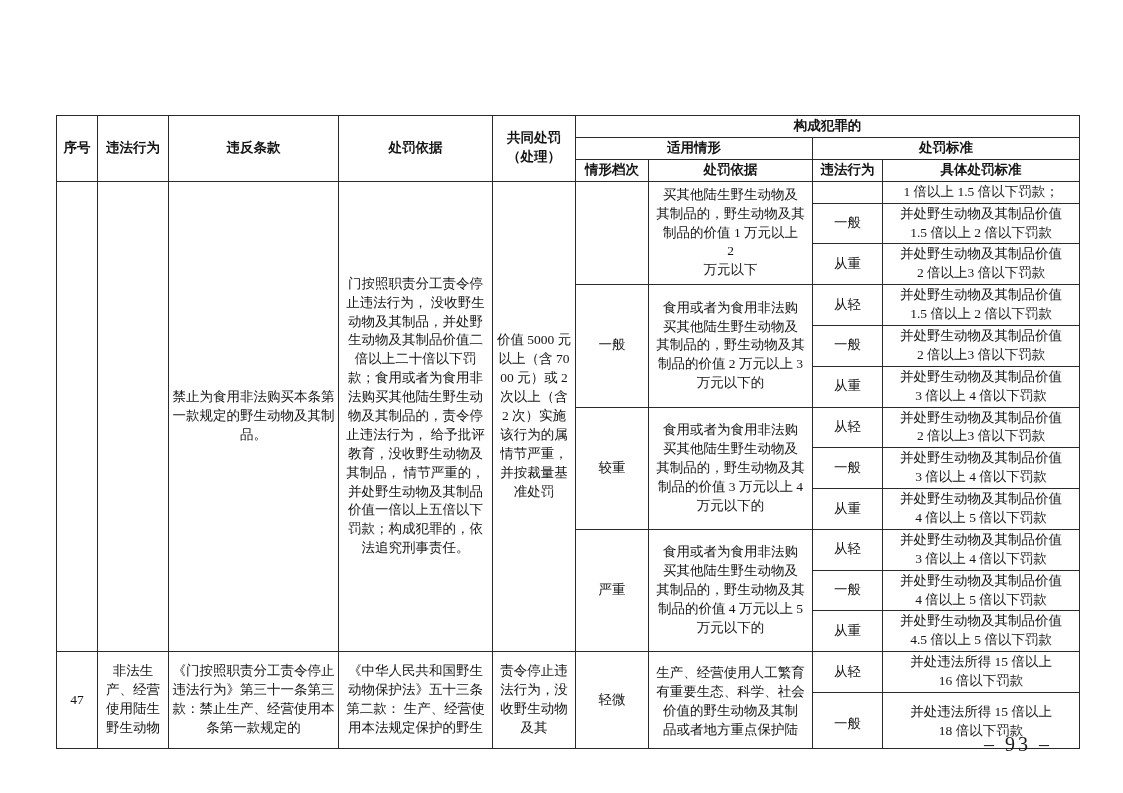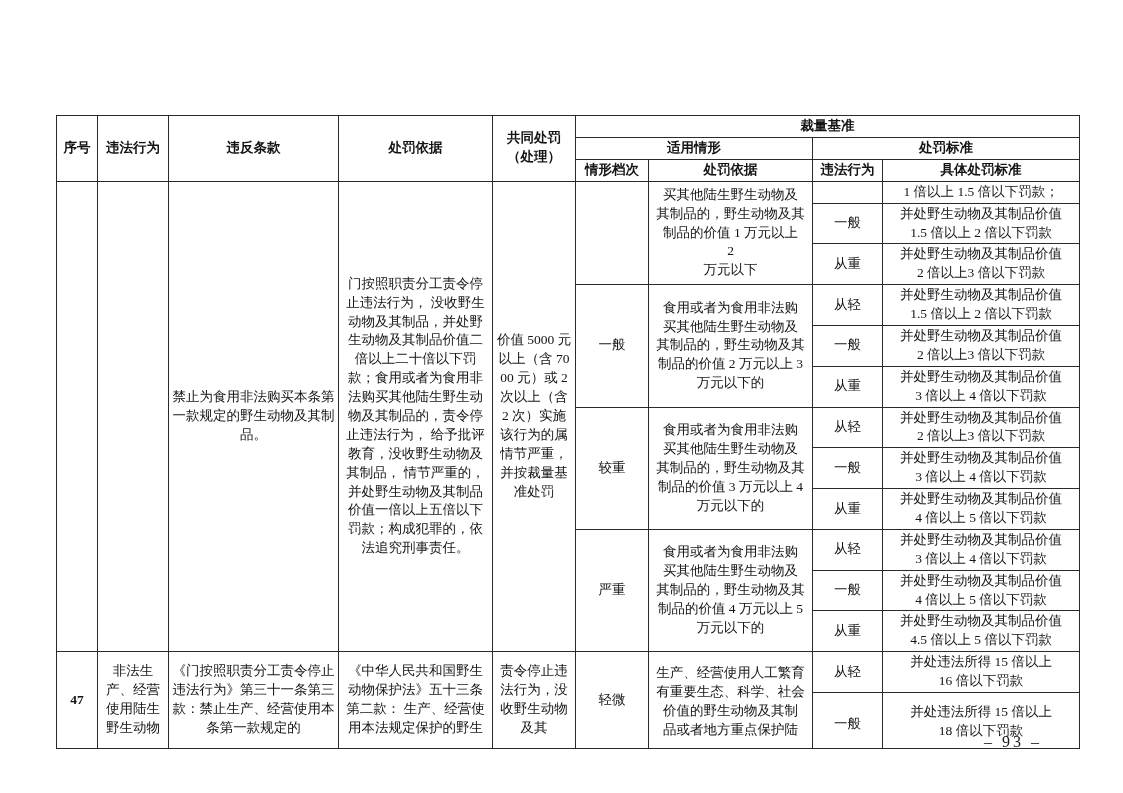--- a/index.html
+++ b/index.html
@@ -21,22 +21,22 @@
   }
   td.th{font-weight:bold;white-space:pre-line;font-size:13.5px;}
   td.vtop{vertical-align:top;margin-left:24px;}
   td.just{text-align:justify;text-justify:inter-character;}
   td.pre{white-space:pre-line;}
   td.std{text-align:left;padding-left:6px;white-space:pre-line;}
   tr.h20{height:20px;}tr.h22{height:22px;}tr.h35{height:35px;}
   tr.h36{height:36px;}tr.h37{height:37px;}tr.h38{height:38px;}
   tr.h39{height:39px;}tr.h56{height:56px;}
   .page-number{
-    position:absolute;left:958px;top:733px;width:110px;
-    font-size:16px;letter-spacing:3px;text-align:center;color:#1a1a1a;
+    position:absolute;left:984px;top:733px;width:110px;
+    font-size:20px;letter-spacing:3px;text-align:left;color:#1a1a1a;
   }
 </style>
 </head>
 <body>
 
 <div class="page">
 
   <table class="penalty">
     <colgroup>
       <col style="width:41px">
@@ -51,21 +51,21 @@
     </colgroup>
     <tbody>
 
       <tr class="h20">
         <td class="th" rowspan="3">序号</td>
         <td class="th" rowspan="3">违法行为</td>
         <td class="th" rowspan="3">违反条款</td>
         <td class="th" rowspan="3">处罚依据</td>
         <td class="th" rowspan="3">共同处罚
 （处理）</td>
-        <td class="th" colspan="4">裁量基准</td>
+        <td class="th" colspan="4">构成犯罪的</td>
       </tr>
       <tr class="h20">
         <td class="th" colspan="2">适用情形</td>
         <td class="th" colspan="2">处罚标准</td>
       </tr>
       <tr class="h20">
         <td class="th">情形档次</td>
         <td class="th">处罚依据</td>
         <td class="th">违法行为</td>
         <td class="th">具体处罚标准</td>
@@ -157,21 +157,21 @@
         <td class="std">并处野生动物及其制品价值
 4 倍以上 5 倍以下罚款</td>
       </tr>
       <tr class="h38">
         <td>从重</td>
         <td class="std">并处野生动物及其制品价值
 4.5 倍以上 5 倍以下罚款</td>
       </tr>
 
       <tr class="h37">
-        <td rowspan="2" style="font-weight:bold">47</td>
+        <td rowspan="2" style="font-weight:normal">47</td>
         <td rowspan="2">非法生产、经营使用陆生野生动物</td>
         <td rowspan="2" class="vtop just">《门按照职责分工责令停止违法行为》第三十一条第三款：禁止生产、经营使用本条第一款规定的</td>
         <td rowspan="2" class="vtop just">《中华人民共和国野生动物保护法》五十三条第二款： 生产、经营使 用本法规定保护的野生</td>
         <td rowspan="2" class="vtop just">责令停止违法行为，没收野生动物及其</td>
         <td rowspan="2">轻微</td>
         <td rowspan="2" class="pre vtop" style="padding-top:4px">生产、经营使用人工繁育
 有重要生态、科学、社会
 价值的野生动物及其制
 品或者地方重点保护陆</td>
         <td>从轻</td>

